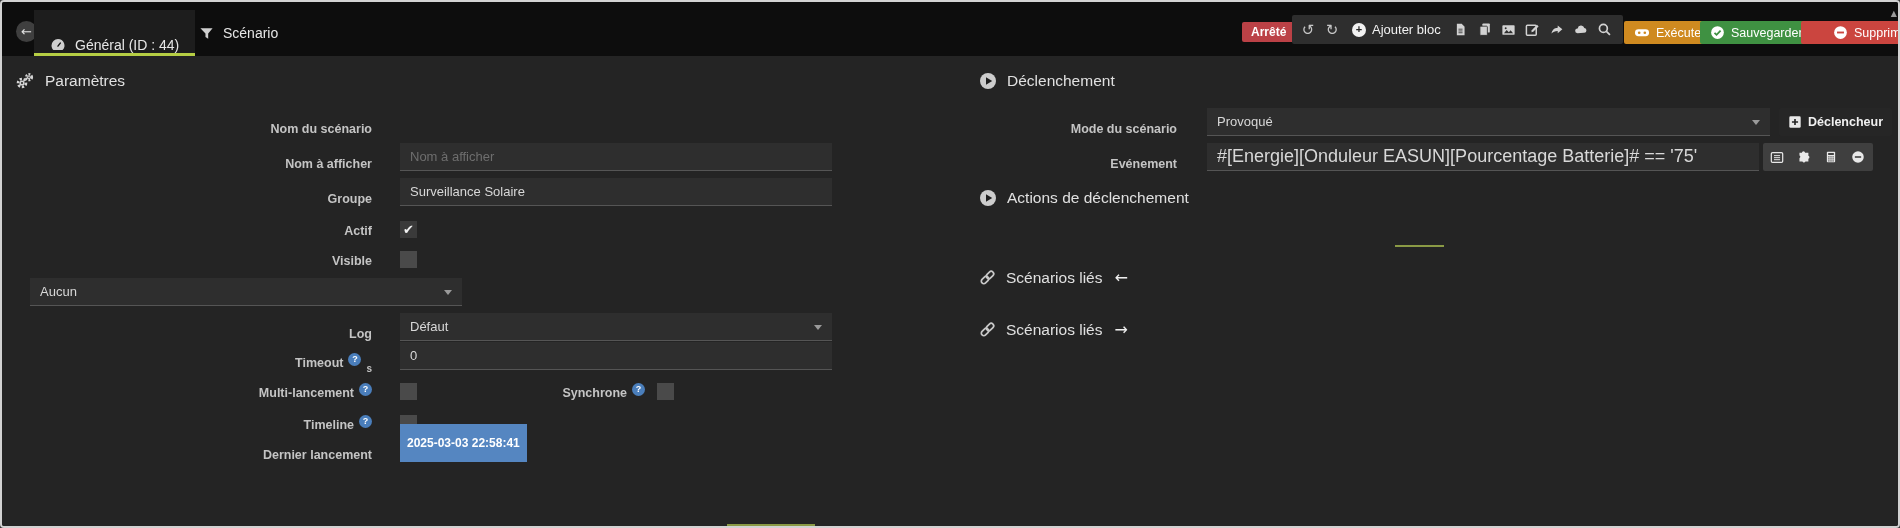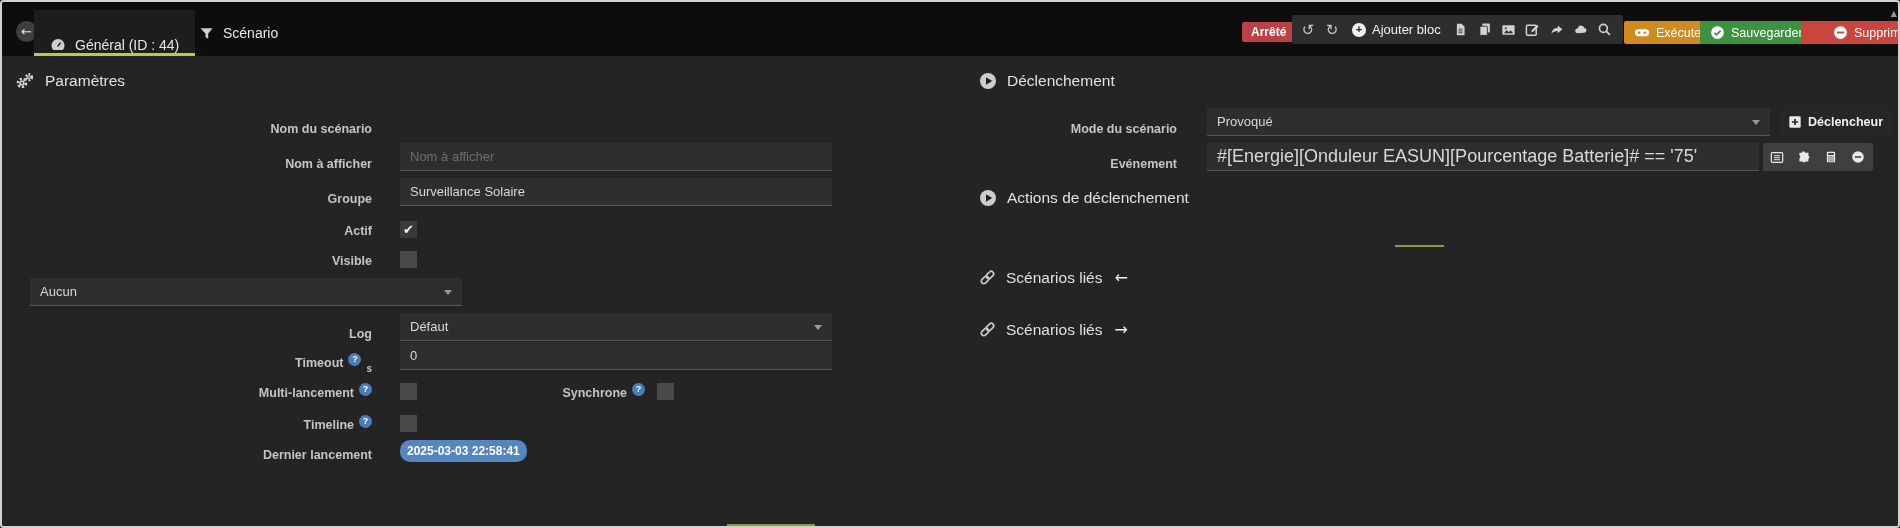--- a/index.html
+++ b/index.html
@@ -55,21 +55,21 @@
     border-right:4.5px solid transparent;border-top:5px solid #9a9a9a;}
   .checkbox{width:17px;height:17px;background:#4a4a4a;cursor:pointer;display:flex;
     align-items:center;justify-content:center;color:#f2f2f2;font-size:13px;font-weight:bold;
     font-family:"DejaVu Sans",sans-serif;}
   .checkbox.checked{background:#3a3a3a;}
   .checkbox.checked::after{content:"\2714";}
   .help{width:13px;height:13px;border-radius:50%;background:#4a7ebb;color:#fff;font-size:9px;
     font-weight:bold;display:inline-flex;align-items:center;justify-content:center;
     position:relative;top:-4px;cursor:pointer;}
   .unit{font-size:10px;color:#c4c4c4;position:relative;top:5px;}
-  .lastrun-badge{background:#5586c1;color:#fff;font-weight:bold;font-size:12px;padding:4px 7px;border-radius:10px;}
+  .lastrun-badge{background:#5586c1;color:#fff;font-weight:bold;font-size:12px;padding:12px 7px;}
   .choose-btn{display:inline-flex;align-items:center;gap:6px;background:#3d3d3d;color:#eee;
     font-size:12.5px;font-weight:bold;padding:4px 10px;border-radius:2px;cursor:pointer;}
   
   .col-right .sec-h.main{position:absolute;left:0;top:16px;}
   .lbl-r{width:198px;text-align:right;color:#c4c4c4;font-weight:bold;font-size:12.5px;white-space:nowrap;}
   .field-r{margin-left:30px;}
   .col-right .select{width:563px;}
   input.txt.event{width:552px;font-size:18px;}
   .trigger-btn{position:absolute;left:800px;top:0;width:113px;height:28px;background:#262626;
     display:flex;align-items:center;justify-content:center;gap:6px;color:#f0f0f0;

